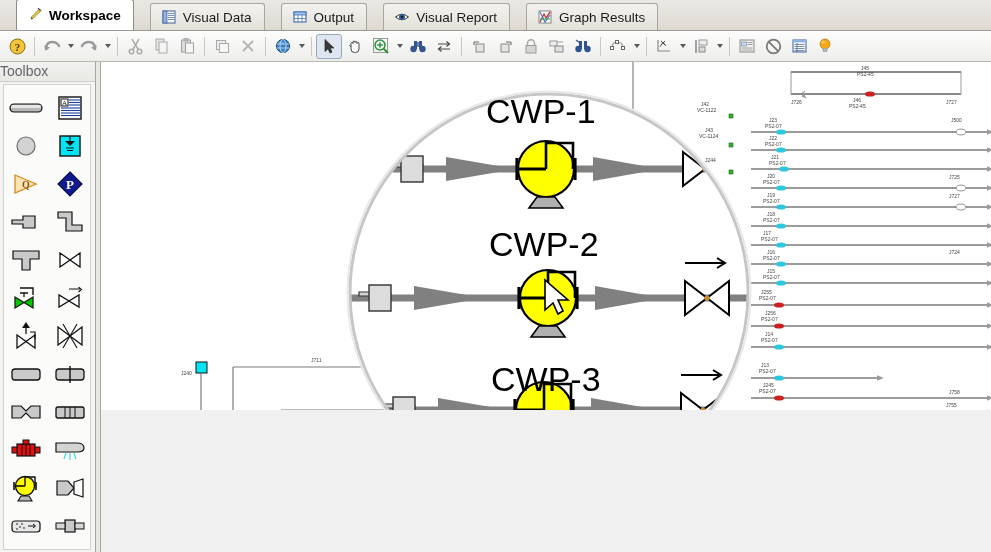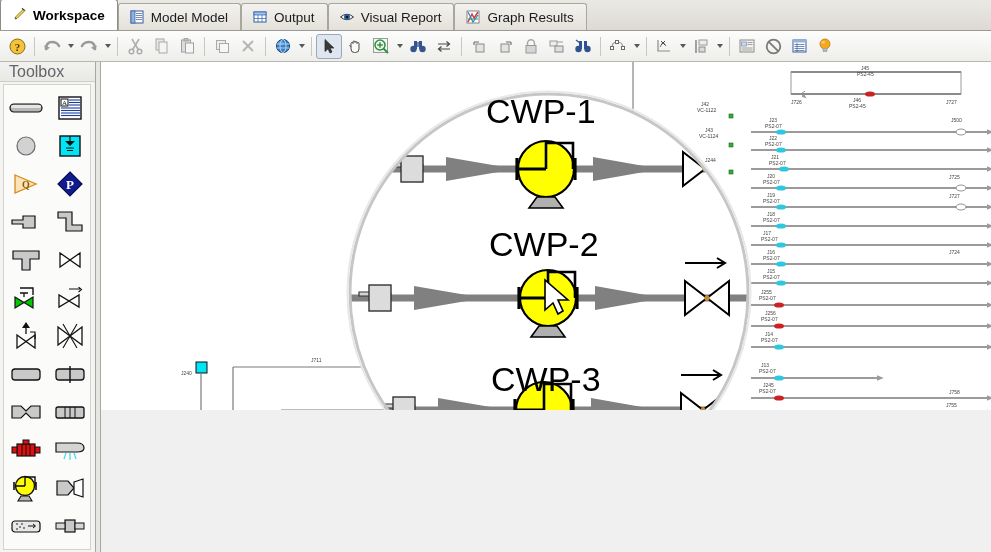--- a/index.html
+++ b/index.html
@@ -16,21 +16,21 @@
     position:absolute;left:0;top:0;width:991px;height:31px;
     background:linear-gradient(#e9e9e4,#dedad2);
     border-bottom:1px solid #9a9a94;
     display:flex;align-items:flex-end;box-sizing:border-box;
   }
   .tab{
     height:27px;margin-top:4px;display:flex;align-items:center;gap:6px;
     padding:0 12px 0 10px;font-size:13.5px;color:#1b1b1b;
     background:linear-gradient(#f3f2ef,#e4e1da);
     border:1px solid #a9a69e;border-bottom:none;
-    border-radius:3px 3px 0 0;margin-left:0;
+    border-radius:3px 3px 0 0;margin-left:16px;
     box-sizing:border-box;white-space:nowrap;justify-content:space-between;
   }
   .tab.active{
     height:31px;margin-top:0;background:#ffffff;border-color:#8f8c85;
     font-weight:bold;color:#000;
   }
   .tab .tico{width:16px;height:16px;display:block;flex:none;}
 
   
   .toolbar{
@@ -44,21 +44,21 @@
   .tbarrow{width:11px;height:25px;display:flex;align-items:center;justify-content:center;}
   .tbarrow i{display:block;width:0;height:0;border-left:3.5px solid transparent;border-right:3.5px solid transparent;border-top:4px solid #55585c;}
   .sep{width:1px;height:19px;background:#c9c7c0;margin:0 4px;flex:none;}
 
   
   .toolbox{
     position:absolute;left:0;top:62px;width:96px;height:490px;
     background:#f4f4f2;border-right:1px solid #a8a6a0;box-sizing:border-box;
   }
   .tbx-title{
-    height:19px;line-height:19px;padding-left:9px;font-size:16px;color:#64646a;
+    height:19px;line-height:19px;font-size:14px;color:#64646a;
     background:linear-gradient(#f2f2f0,#e8e8e5);border-bottom:1px solid #cfcdc7;
   }
   .tbx-grid{
     position:absolute;left:3px;top:22px;width:88px;height:466px;
     background:#fbfbfa;border:1px solid #d4d2cc;box-sizing:border-box;
     display:grid;grid-template-columns:44px 44px;grid-auto-rows:38px;align-items:center;justify-items:center;
     padding-top:4px;
   }
   .tbx-cell{width:42px;height:36px;display:flex;align-items:center;justify-content:center;}
 
@@ -100,21 +100,21 @@
           <rect x="2" y="2" width="12" height="12" fill="#fdfdfd" stroke="#3b5a9a" stroke-width="1"></rect>
           <rect x="2" y="2" width="4" height="12" fill="#8fb3e0" stroke="#3b5a9a" stroke-width="0.7"></rect>
           <g stroke="#3b5a9a" stroke-width="0.7">
             <line x1="7" y1="4.5" x2="13" y2="4.5"></line>
               <line x1="7" y1="6.5" x2="13" y2="6.5"></line>
             <line x1="7" y1="8.5" x2="13" y2="8.5"></line>
               <line x1="7" y1="10.5" x2="13" y2="10.5"></line>
           </g>
         </svg>
       </span>
-      <span>Model Model</span>
+      <span>Visual Data</span>
     </div>
 
     <div class="tab">
       <span class="tico">
         <svg width="16" height="16" viewBox="0 0 16 16">
           <rect x="2" y="3" width="12" height="10" fill="#fff" stroke="#2b5fa8" stroke-width="1"></rect>
           <rect x="2" y="3" width="12" height="3" fill="#9ec2ea" stroke="#2b5fa8" stroke-width="0.7"></rect>
           <g stroke="#2b5fa8" stroke-width="0.7">
             <line x1="2" y1="9.5" x2="14" y2="9.5"></line>
               <line x1="6" y1="6" x2="6" y2="13"></line>

